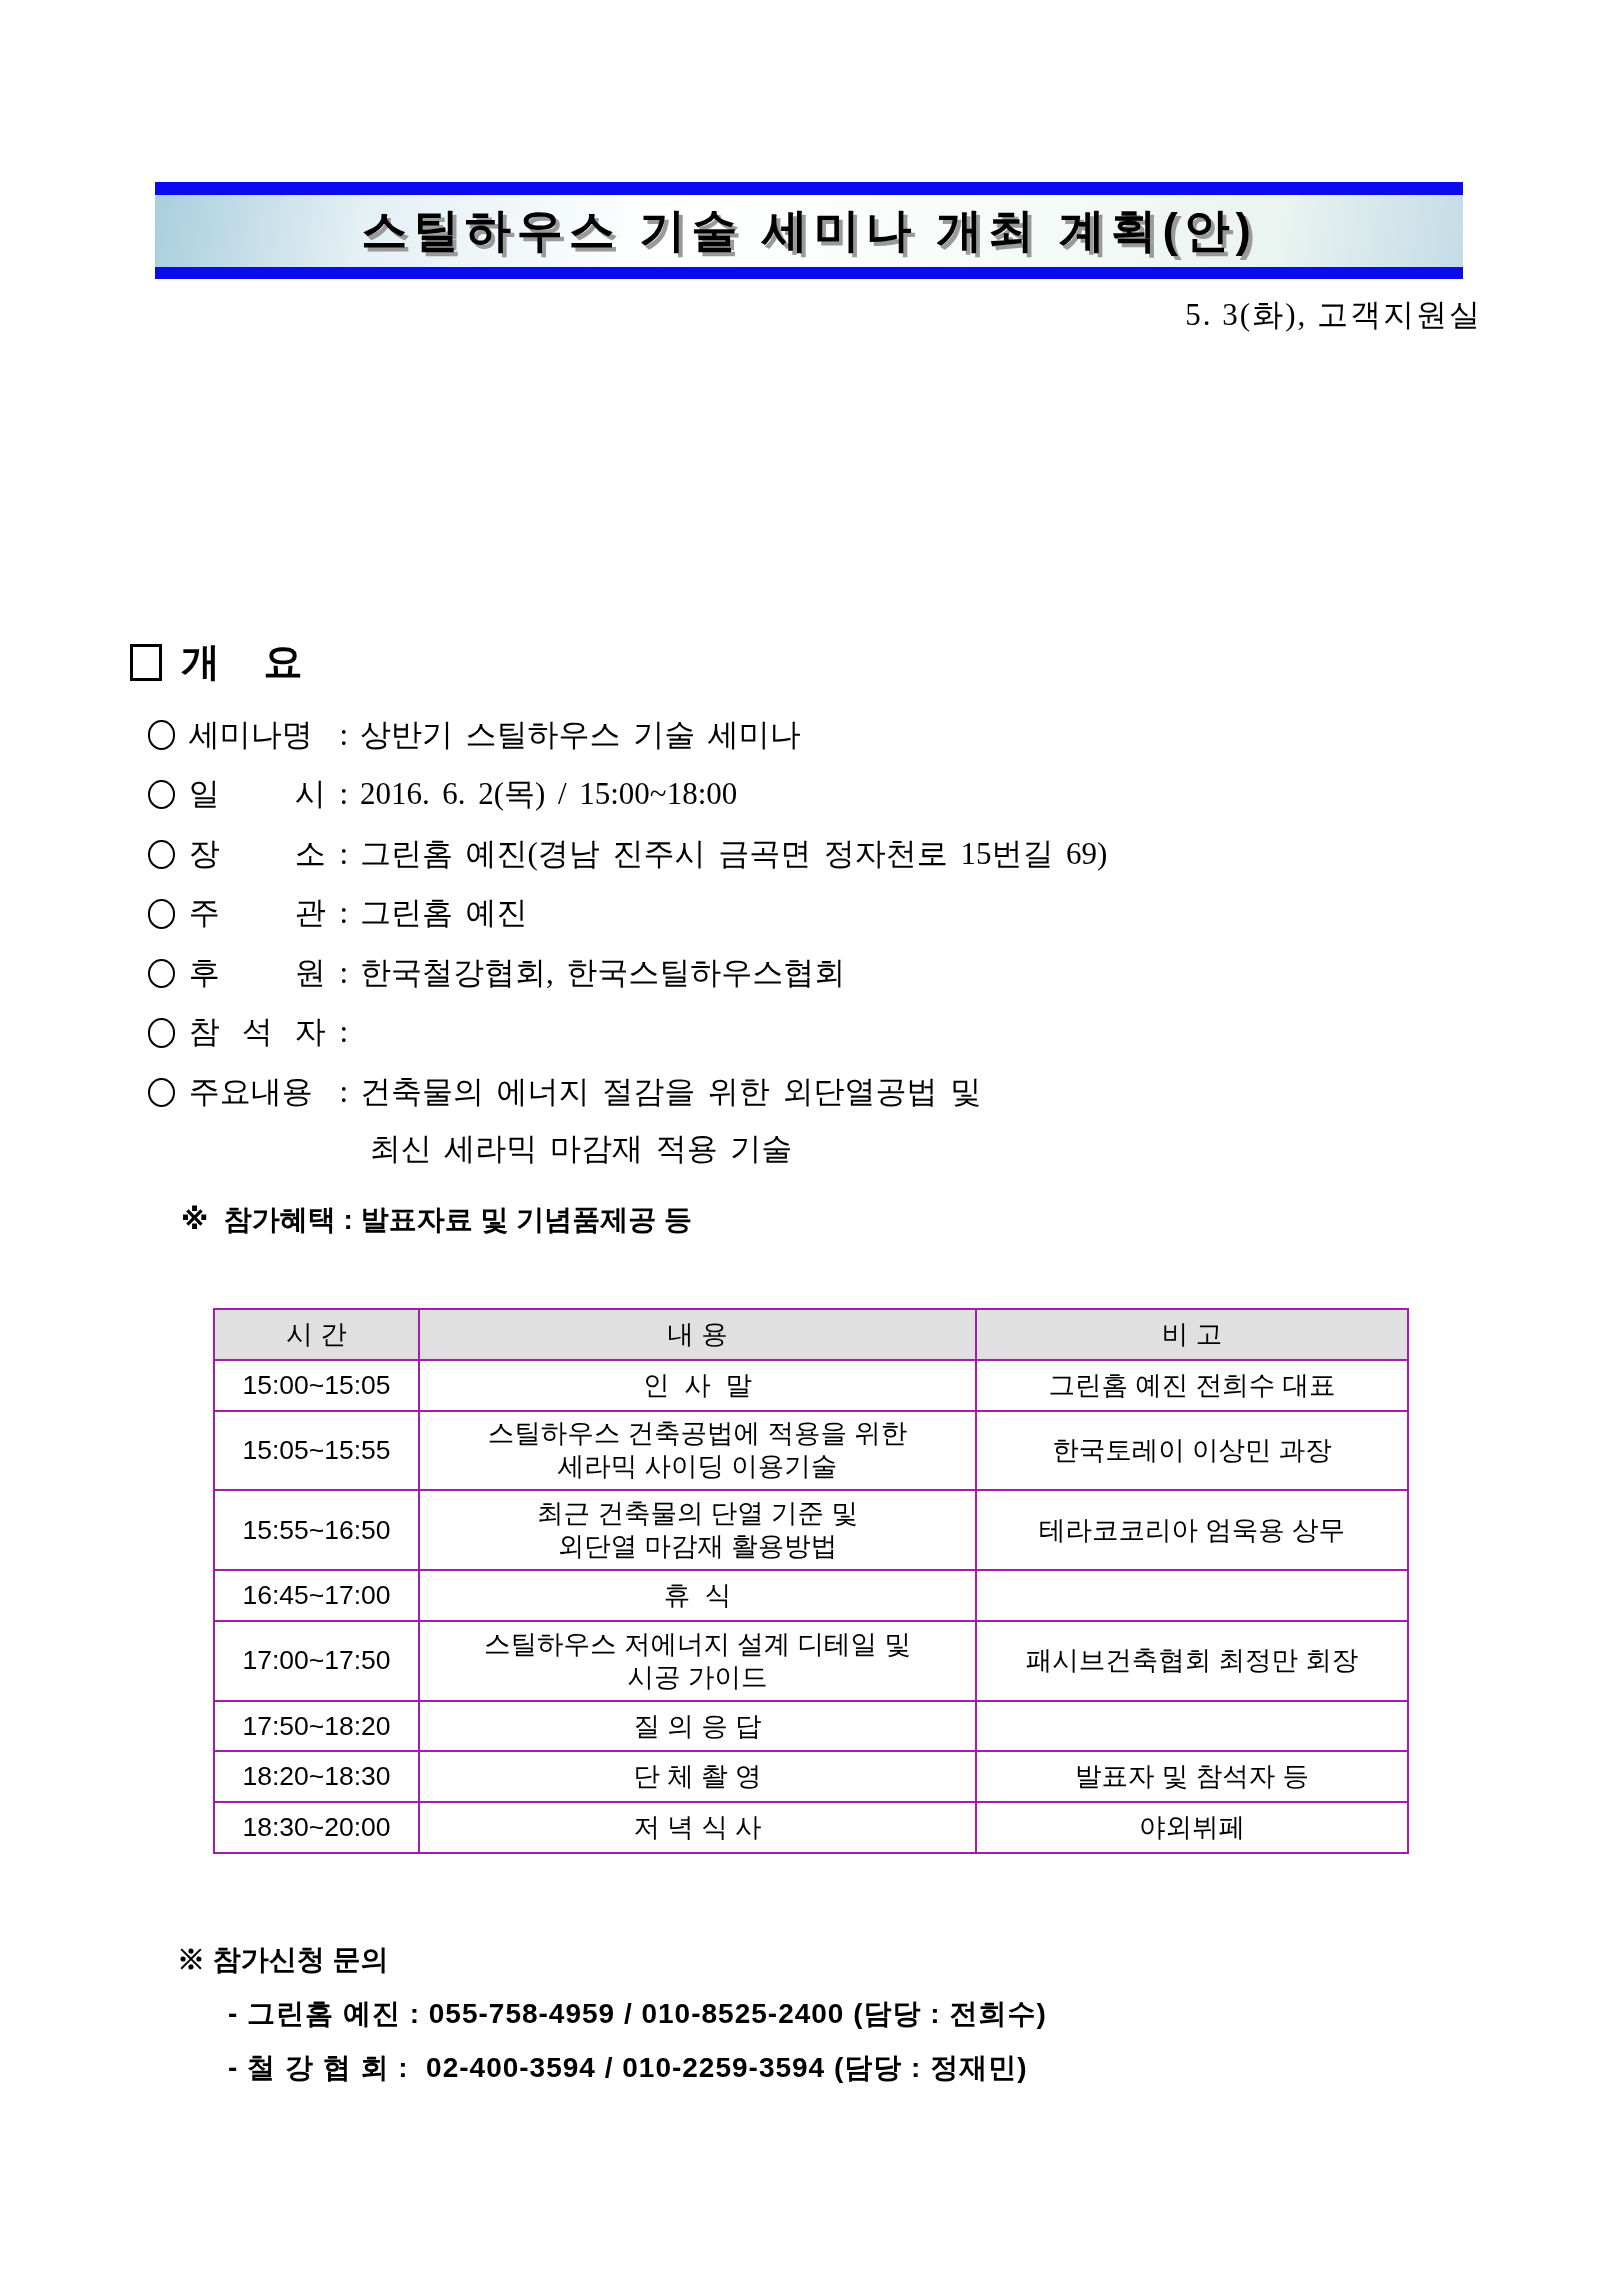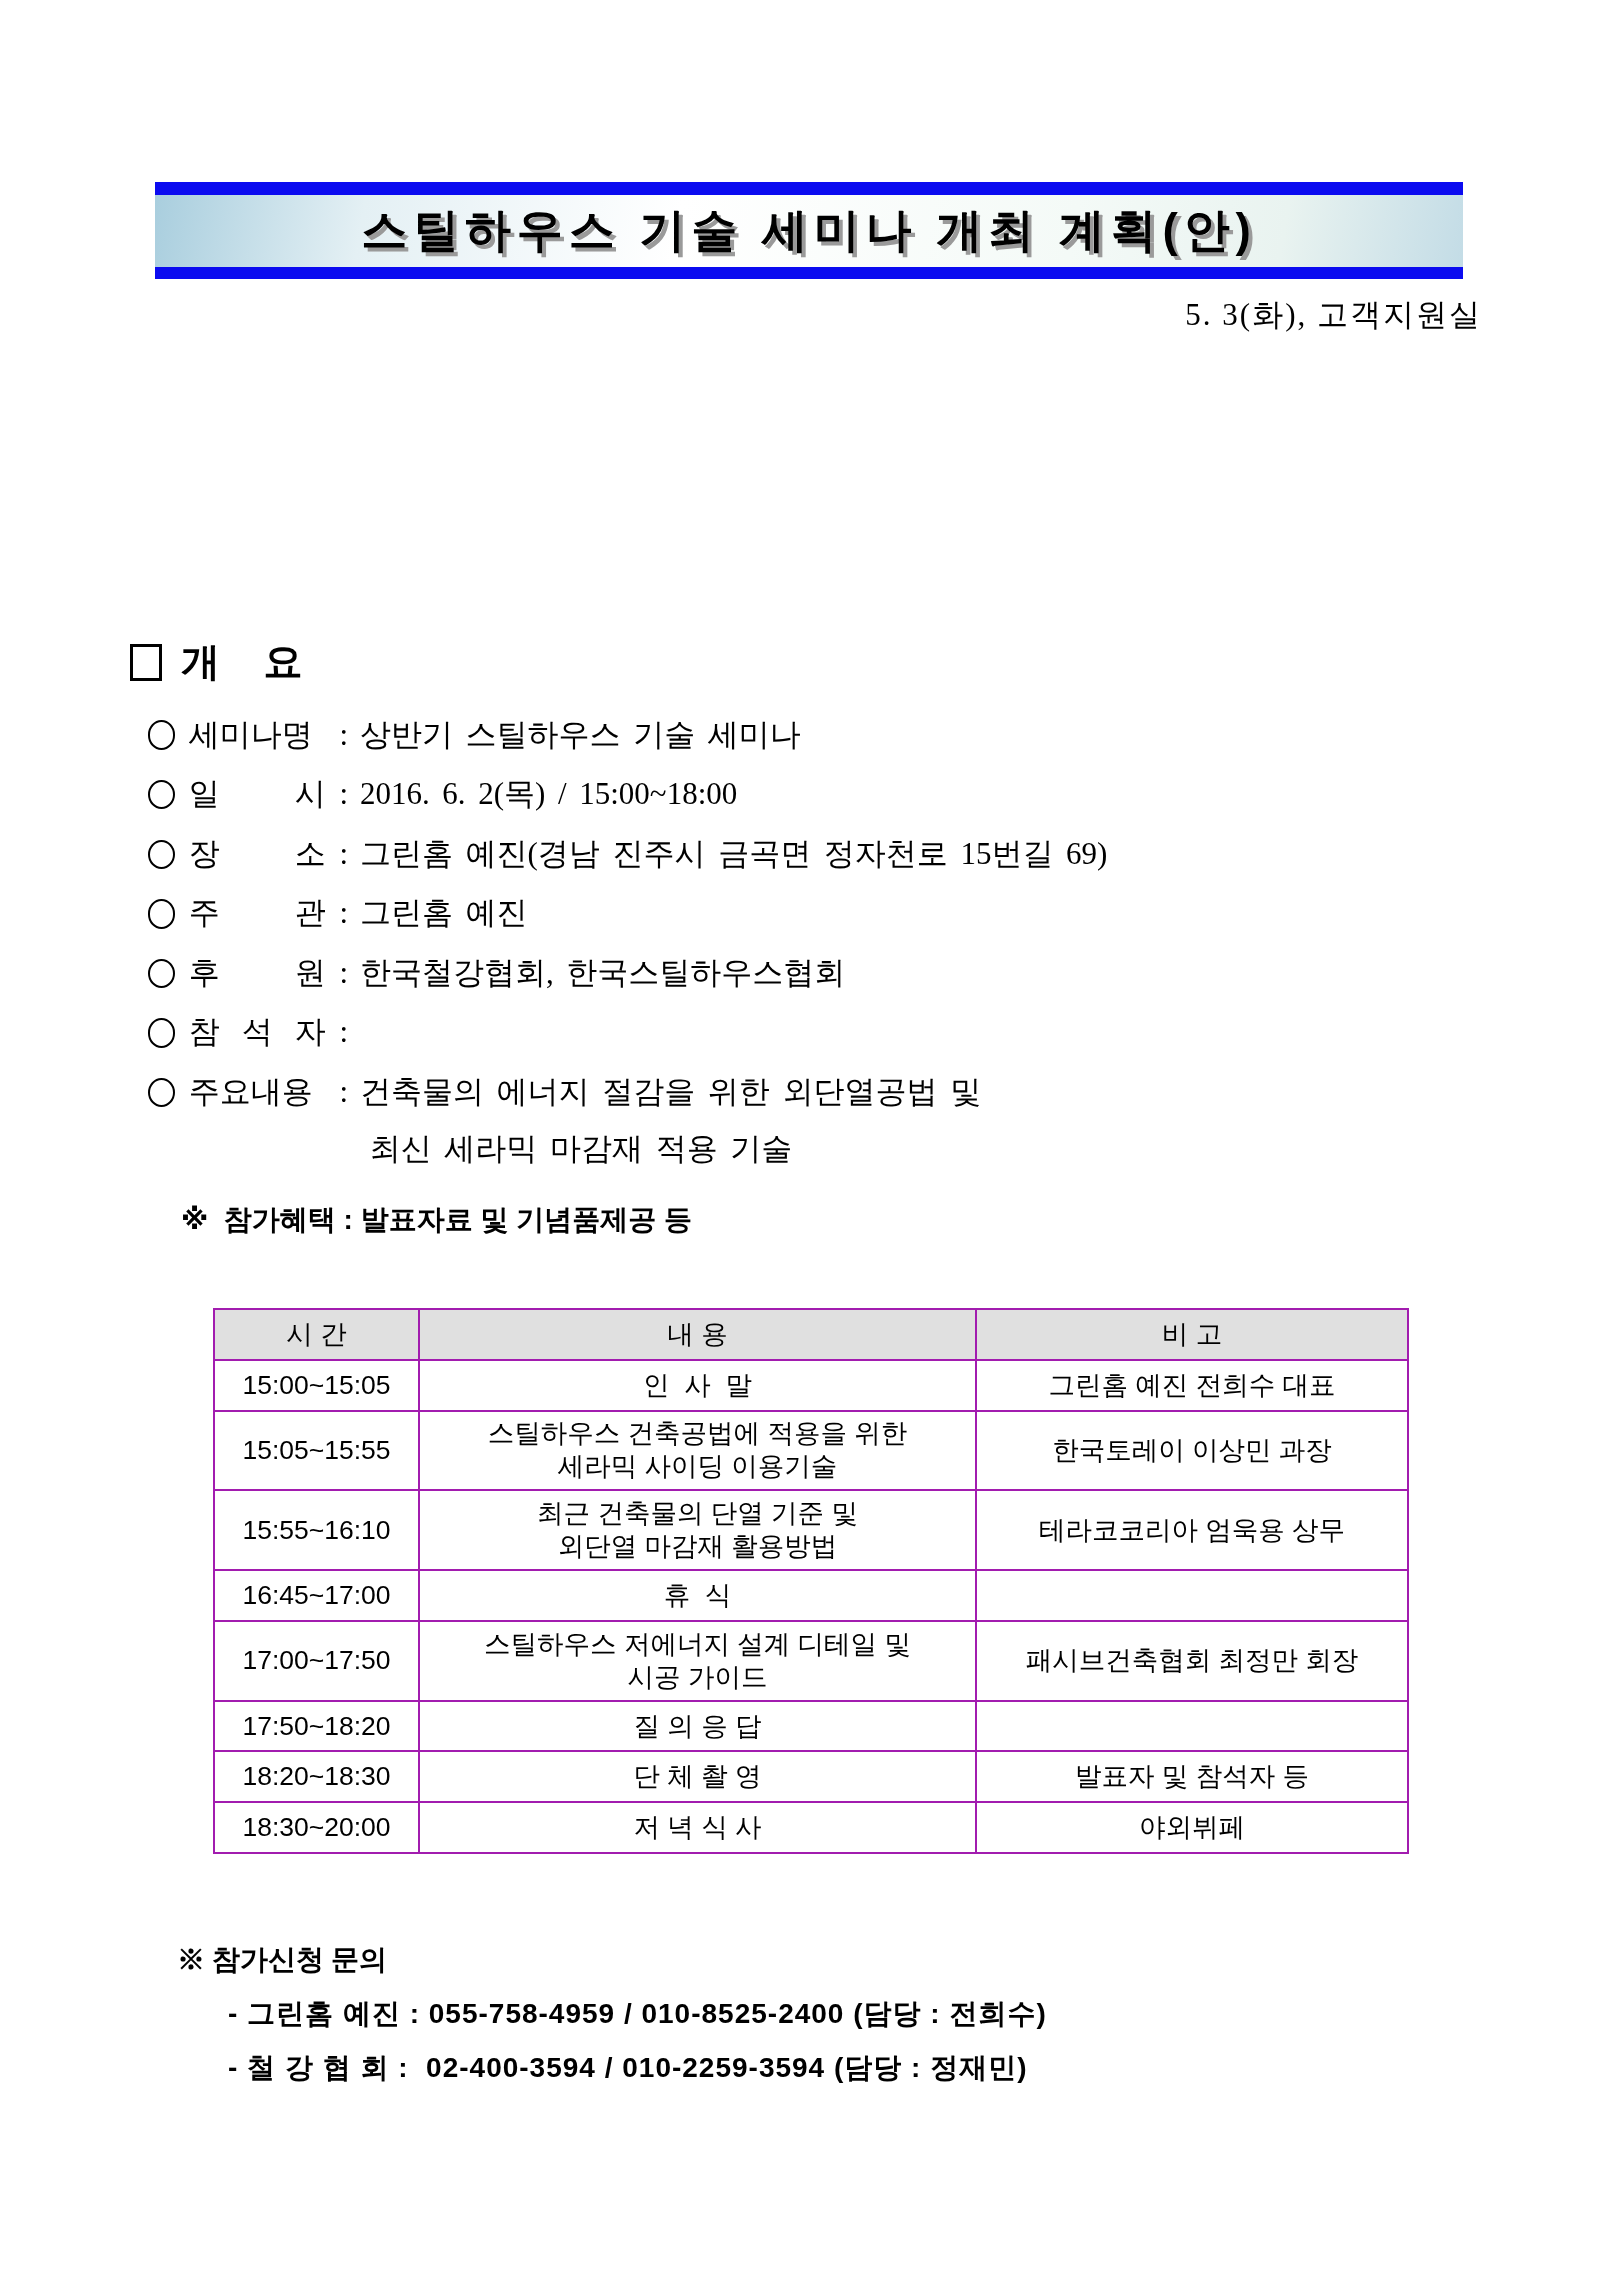--- a/index.html
+++ b/index.html
@@ -91,21 +91,21 @@
     padding: 5.9px 3.9px; white-space: pre-wrap; line-height: 33px;
   }
   table.schedule th { background: #e0e0e0; font-weight: normal; height: 37px; }
   table.schedule td { height: 37px; }
   .col-time { width: 205px; }
   .col-content { width: 557px; }
   .col-remark { width: 432px; }
 
   
   .contact-note {
-    font-family: Liberation Serif, serif;
+    font-family: Liberation Sans, sans-serif;
     font-weight: bold; font-size: 28px; white-space: pre; padding-left: 47px;
   }
   .contact-lines { margin-top: 15.7px; padding-left: 98px; }
   .contact-line {
     font-family: "Liberation Sans", "DejaVu Sans", sans-serif;
     font-weight: bold; font-size: 28px; white-space: pre;
     margin-bottom: 16.7px; letter-spacing: 1px;
   }
 </style>
 </head>
@@ -195,21 +195,21 @@
               <td>15:00~15:05</td>
               <td><div>인  사  말</div></td>
               <td>그린홈 예진 전희수 대표</td>
             </tr>
             <tr>
               <td>15:05~15:55</td>
               <td><div>스틸하우스 건축공법에 적용을 위한</div><div>세라믹 사이딩 이용기술</div></td>
               <td>한국토레이 이상민 과장</td>
             </tr>
             <tr>
-              <td>15:55~16:10</td>
+              <td>15:55~16:50</td>
               <td><div>최근 건축물의 단열 기준 및</div><div>외단열 마감재 활용방법</div></td>
               <td>테라코코리아 엄욱용 상무</td>
             </tr>
             <tr>
               <td>16:45~17:00</td>
               <td><div>휴  식</div></td>
               <td></td>
             </tr>
             <tr>
               <td>17:00~17:50</td>

